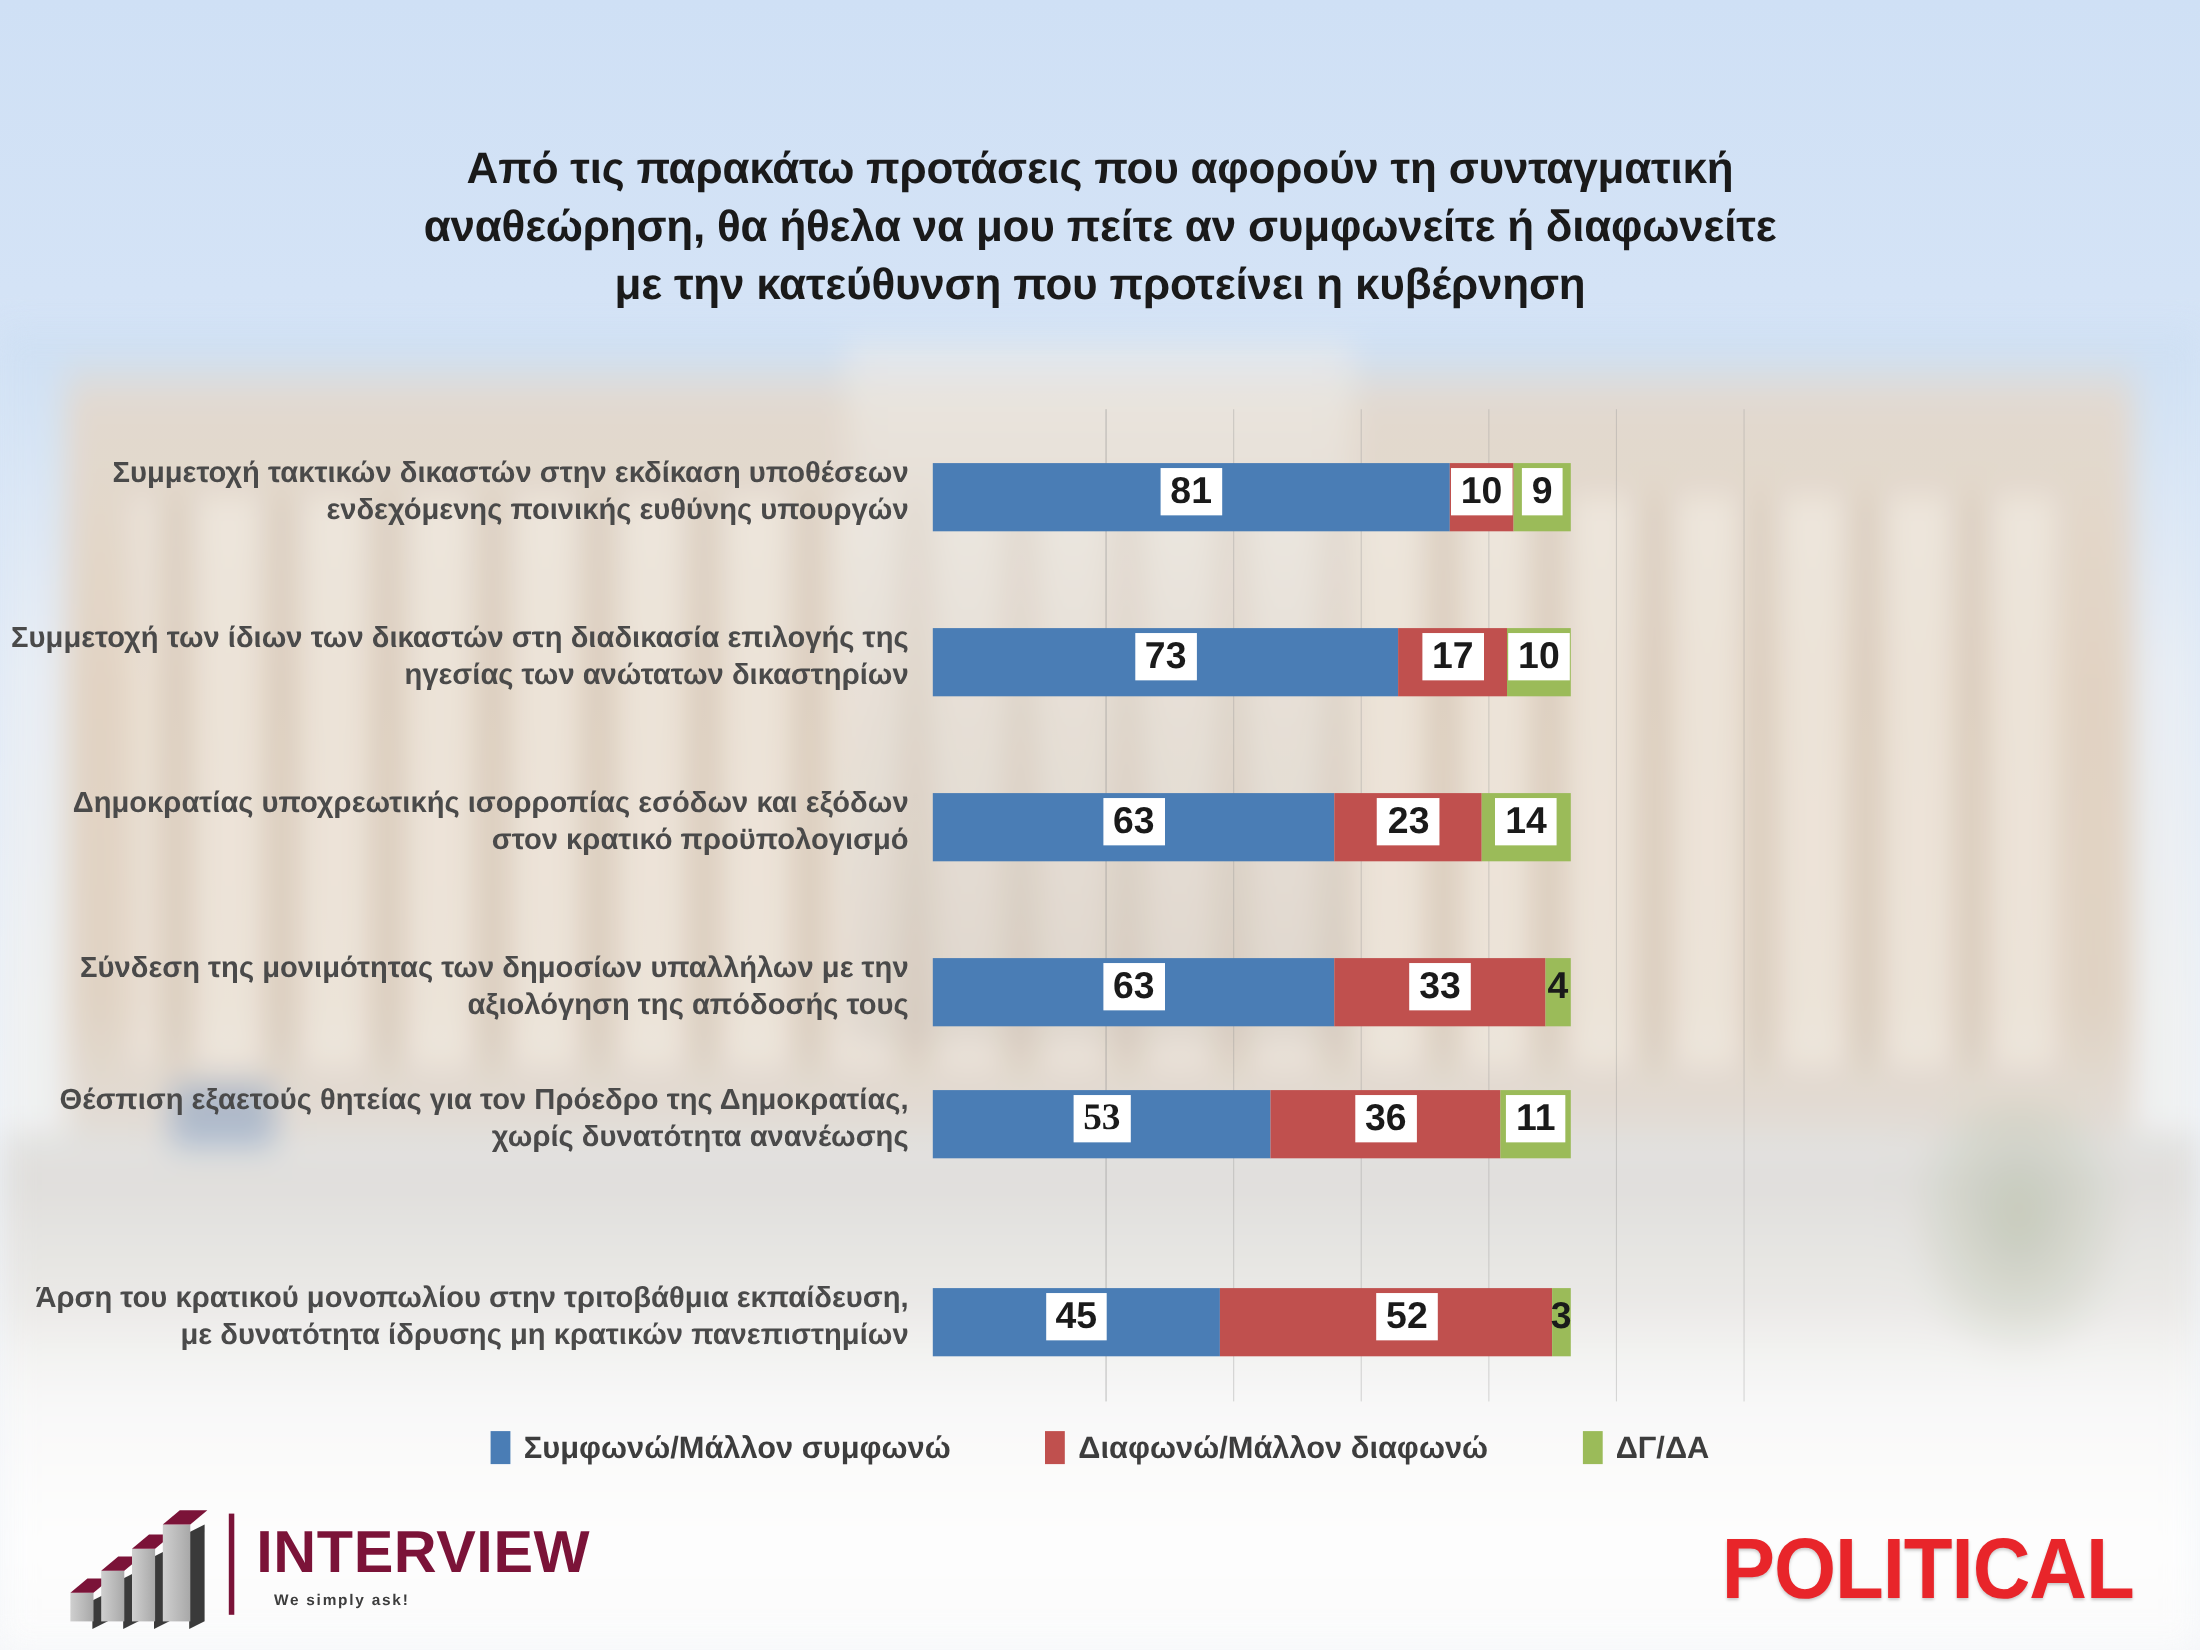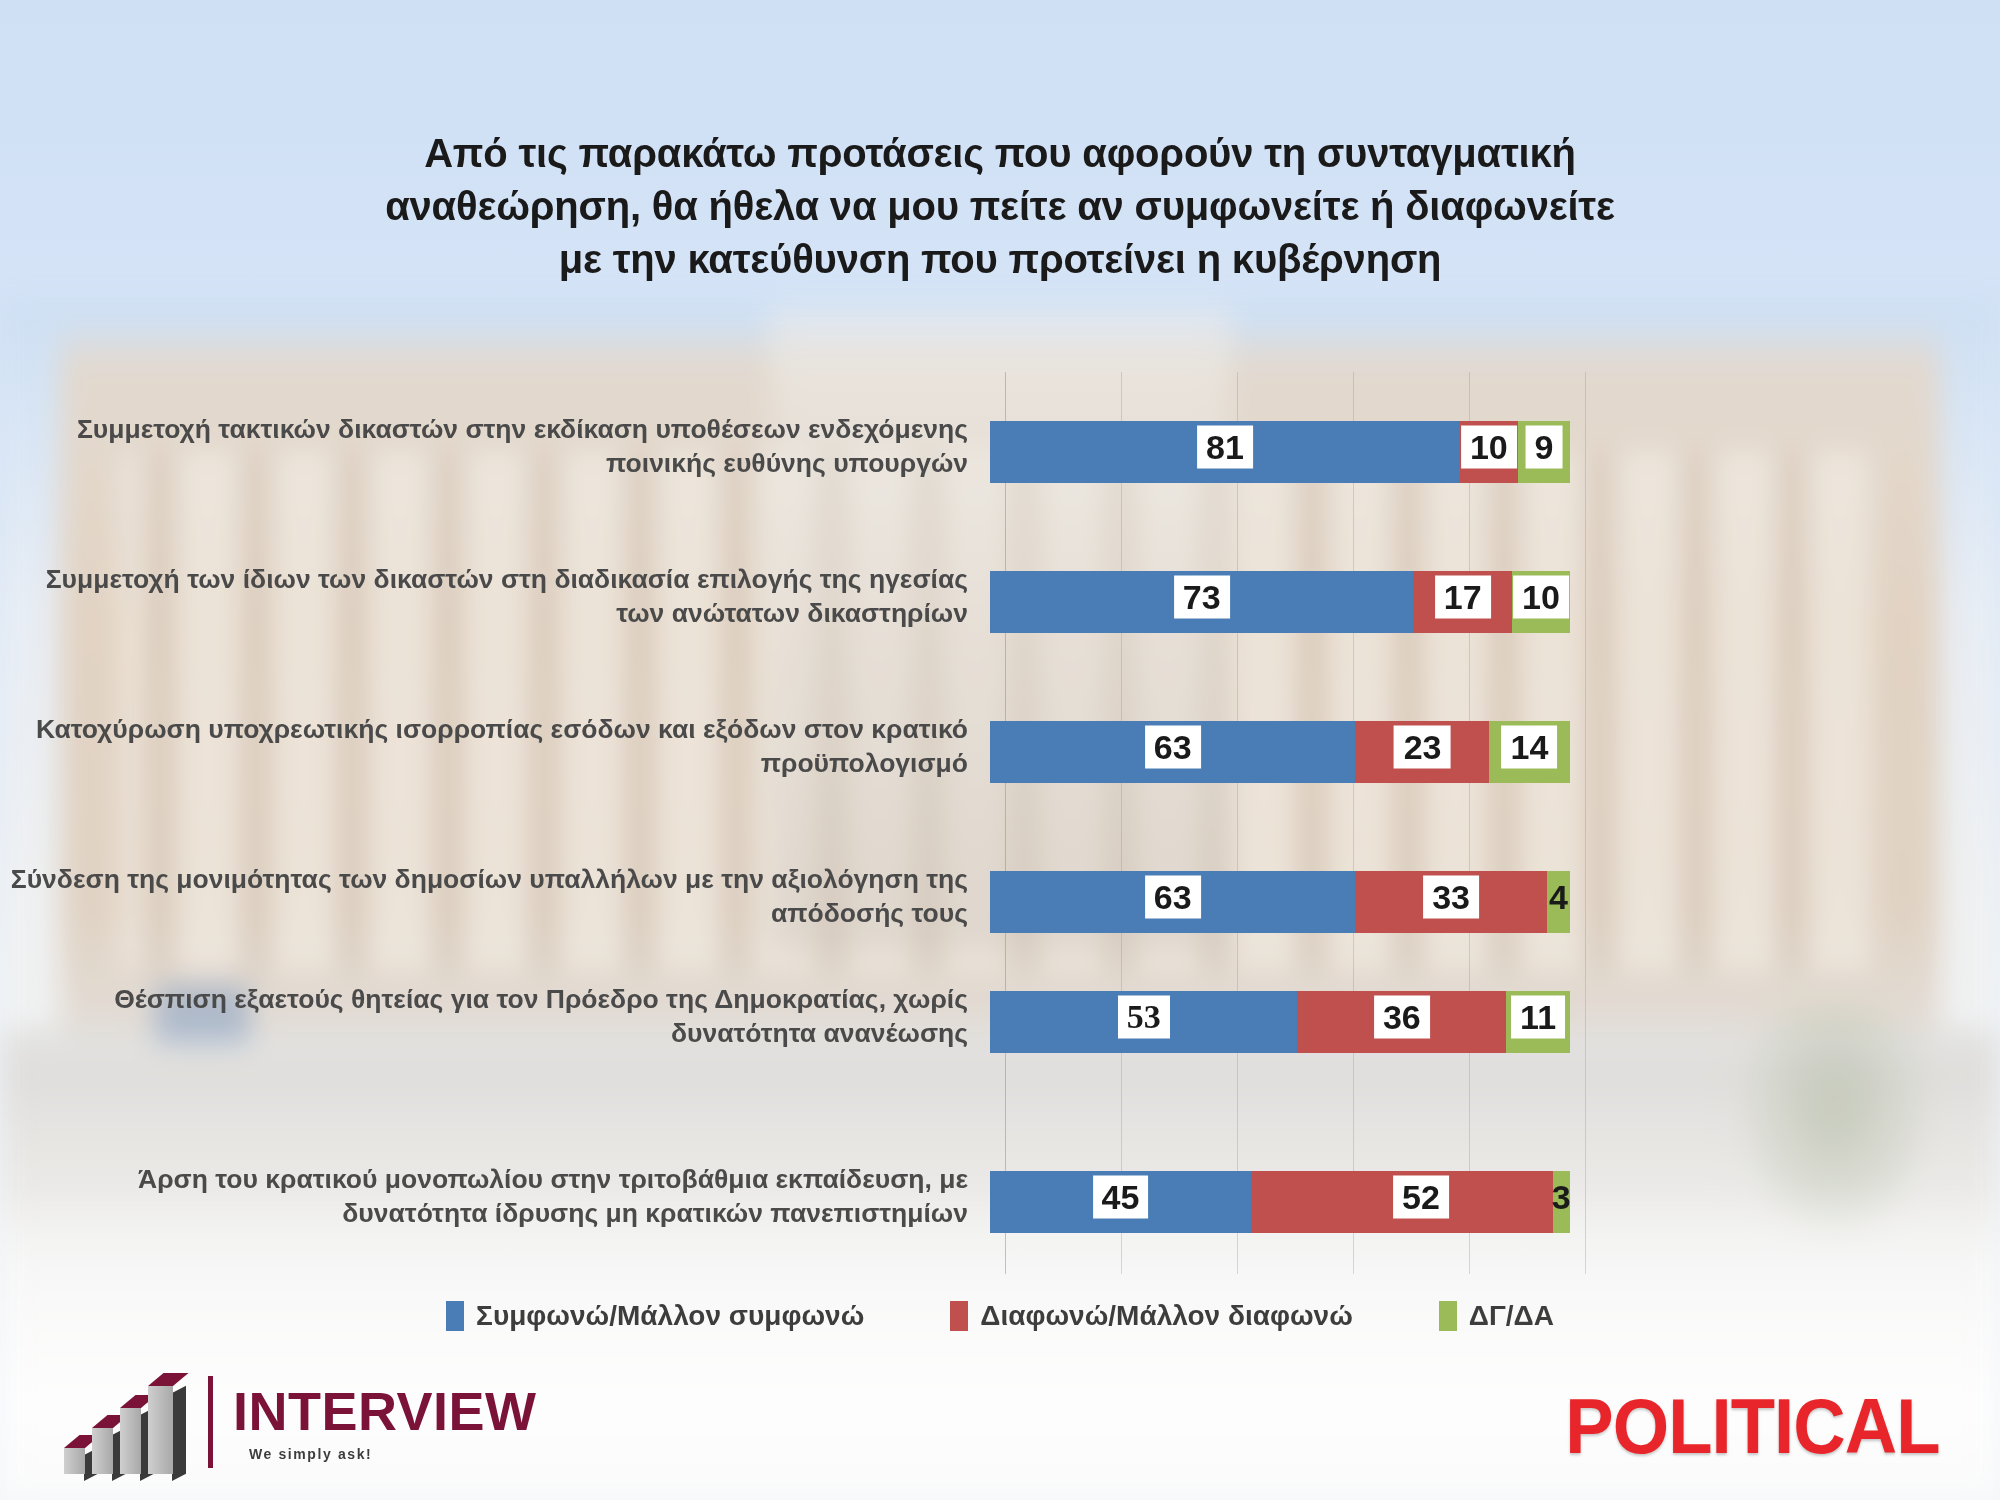--- a/index.html
+++ b/index.html
@@ -130,21 +130,21 @@
 
   .bar-row {
     position: absolute;
     left: 0;
     width: 2000px;
     height: 150px;
     display: flex;
     align-items: center;
   }
   .cat-label {
-    width: 990px;
+    width: 848px;
     padding-right: 22px;
     box-sizing: border-box;
     text-align: right;
     font-size: 26.5px;
     font-weight: bold;
     line-height: 1.28;
     color: #4a4a4a;
   }
   .bar-track {
     position: relative;
@@ -319,21 +319,21 @@
           <div class="bar-track">
             <div class="seg agree" style="left: 0px; width: 423.4px; background: rgb(74, 125, 181);"></div>
             <div class="val boxed" style="left: 211.7px; text-align: right;">73</div>
             <div class="seg disagree" style="left: 423.4px; width: 98.6px; background: rgb(192, 80, 78);"></div>
             <div class="val boxed" style="left: 472.7px;">17</div>
             <div class="seg dk" style="left: 522px; width: 58px; background: rgb(155, 187, 89);"></div>
             <div class="val boxed" style="left: 551px;">10</div>
           </div>
         </div>
         <div class="bar-row" style="top: 322px;">
-          <div class="cat-label">Κατοχύρωση υποχρεωτικής ισορροπίας εσόδων και εξόδων στον κρατικό προϋπολογισμό</div>
+          <div class="cat-label">Δημοκρατίας υποχρεωτικής ισορροπίας εσόδων και εξόδων στον κρατικό προϋπολογισμό</div>
           <div class="bar-track">
             <div class="seg agree" style="left: 0px; width: 365.4px; background: rgb(74, 125, 181);"></div>
             <div class="val boxed" style="left: 182.7px;">63</div>
             <div class="seg disagree" style="left: 365.4px; width: 133.4px; background: rgb(192, 80, 78);"></div>
             <div class="val boxed" style="left: 432.1px; padding-left: 10px;">23</div>
             <div class="seg dk" style="left: 498.8px; width: 81.2px; background: rgb(155, 187, 89);"></div>
             <div class="val boxed" style="left: 539.4px;">14</div>
           </div>
         </div>
         <div class="bar-row" style="top: 472px;">

